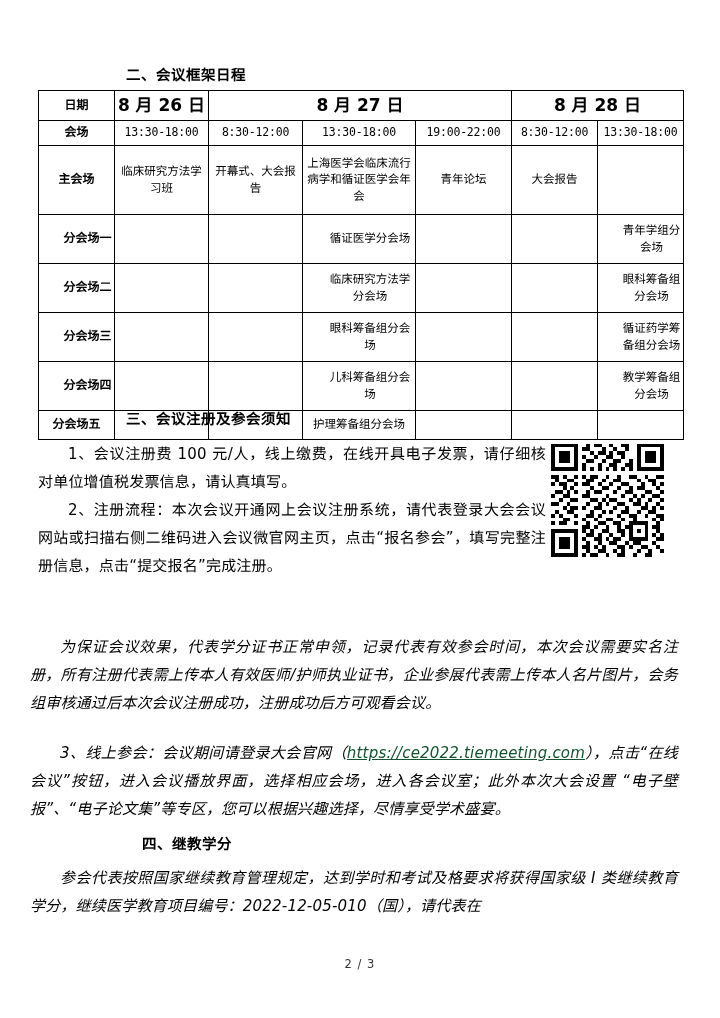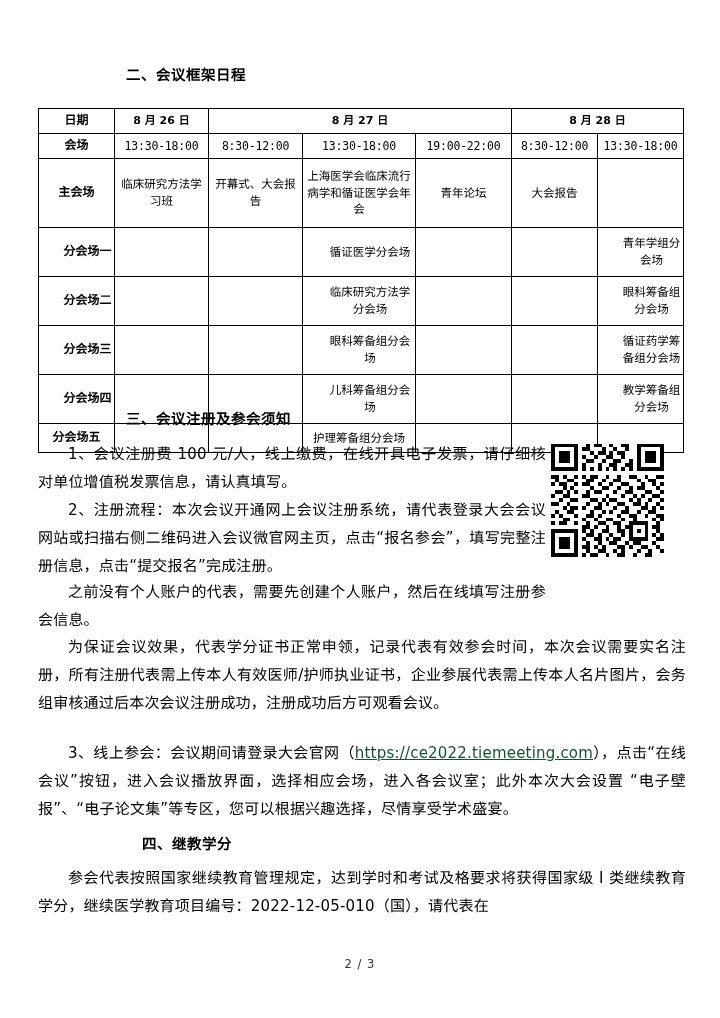--- a/index.html
+++ b/index.html
@@ -45,21 +45,20 @@
     top: 835px;
     margin-left: 16px;
   }
 
   
   .schedule-wrap {
     position: absolute;
     left: 38px;
     top: 90px;
     width: 645px;
-    margin-top: 18px;
   }
   table.schedule {
     border-collapse: collapse;
     width: 645px;
     table-layout: fixed;
     font-size: 11.5px;
   }
   table.schedule td {
     border: 1px solid #000000;
     text-align: center;
@@ -77,21 +76,21 @@
   table.schedule .timecell {
     font-size: 11.5px;
     height: 20px;
     padding: 2px;
     font-weight: normal;
     font-family: "DejaVu Sans Mono", "Liberation Mono", monospace;
     letter-spacing: -0.2px;
   }
   table.schedule .datecell {
     font-weight: bold;
-    font-size: 11px;
+    font-size: 17px;
     font-family: "DejaVu Sans", "Liberation Sans", sans-serif;
   }
   table.schedule .rowlabel {
     font-weight: bold;
     font-size: 12px;
   }
   table.schedule .r-main td { height: 62px; }
   table.schedule .r-sub td { height: 42px; padding-left: 24px; }
   table.schedule .r-sub5 td { height: 22px; }
 
@@ -113,22 +112,23 @@
     letter-spacing: 0.2px;
   }
   .indent {
     text-indent: 2em;
   }
   .narrow {
     left: 38px;
     width: 508px;
   }
   .wide {
-    left: 38px;
+    left: 30px;
     width: 648px;
+    font-style: italic;
   }
   a.doc-link {
     color: #14532d;
     text-decoration: underline;
   }
 
   #para-1  { top: 440px; }
   #para-2  { top: 496px; }
   #para-3  { top: 578px; }
   #para-4  { top: 633px; }
@@ -255,21 +255,20 @@
       </tbody>
     </table>
   </div>
 
   <div class="section-heading" id="heading-registration">三、会议注册及参会须知</div>
 
   <div class="body-block narrow indent" id="para-1">1、会议注册费 100 元/人，线上缴费，在线开具电子发票，请仔细核对单位增值税发票信息，请认真填写。</div>
 
   <div class="body-block narrow indent" id="para-2">2、注册流程：本次会议开通网上会议注册系统，请代表登录大会会议网站或扫描右侧二维码进入会议微官网主页，点击“报名参会”，填写完整注册信息，点击“提交报名”完成注册。</div>
 
-  <div class="body-block narrow indent" id="para-3">之前没有个人账户的代表，需要先创建个人账户，然后在线填写注册参会信息。</div>
 
   <div class="body-block wide indent" id="para-4">为保证会议效果，代表学分证书正常申领，记录代表有效参会时间，本次会议需要实名注册，所有注册代表需上传本人有效医师/护师执业证书，企业参展代表需上传本人名片图片，会务组审核通过后本次会议注册成功，注册成功后方可观看会议。</div>
 
   <div class="body-block wide indent" id="para-5"><span>3、线上参会：会议期间请登录大会官网（</span><a class="doc-link" href="#">https://ce2022.tiemeeting.com</a><span>），点击“在线会议”按钮，进入会议播放界面，选择相应会场，进入各会议室；此外本次大会设置 “电子壁报”、“电子论文集”等专区，您可以根据兴趣选择，尽情享受学术盛宴。</span></div>
 
   <div class="qr">
     <svg viewBox="0 0 29 29" shape-rendering="crispEdges" aria-hidden="true">
       <rect width="29" height="29" fill="#ffffff"></rect>
       <g fill="#000000">
 

